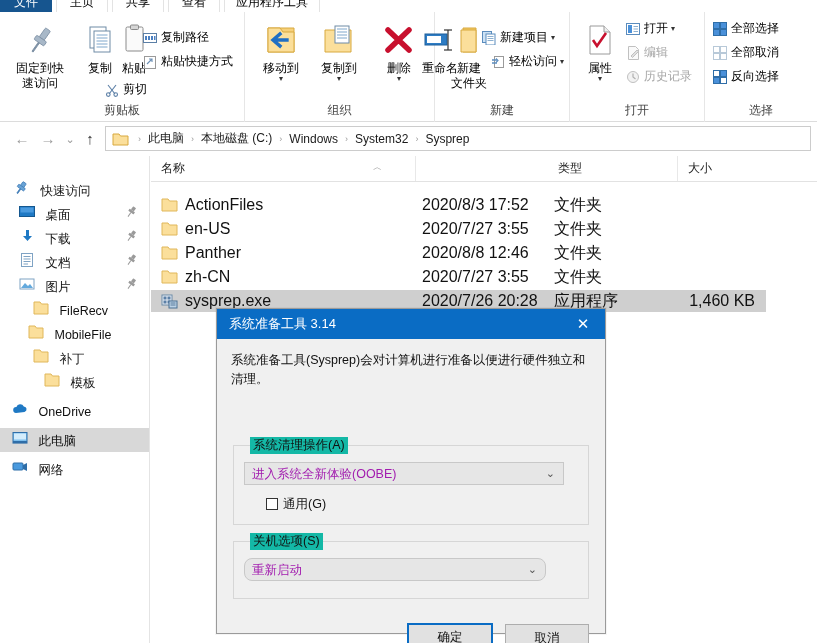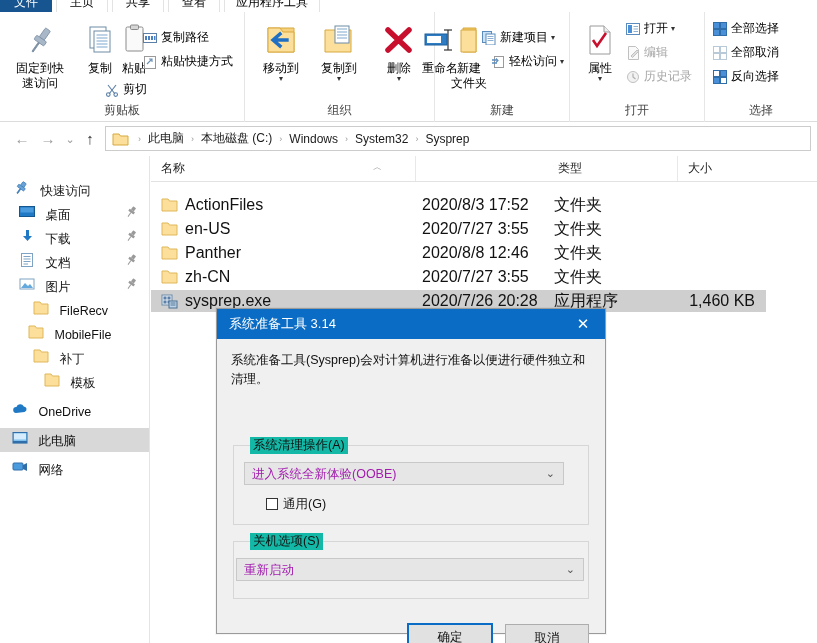--- a/index.html
+++ b/index.html
@@ -699,21 +699,21 @@
           <span class="cval">进入系统全新体验(OOBE)</span>
           <span class="carr">⌄</span>
         </div>
         <div class="chk" style="left:32px; top:50px;">
           <span class="box"></span><span>通用(G)</span>
         </div>
       </div>
 
       <div class="groupbox" style="left:16px; top:202px; width:356px; height:58px;">
         <span class="glabel">关机选项(S)</span>
-        <div class="combo" style="left:2px; top:16px; width:348px;">
+        <div class="combo" style="left:10px; top:16px; width:302px;border-radius:8px;">
           <span class="cval">重新启动</span>
           <span class="carr">⌄</span>
         </div>
       </div>
 
       <div class="dbtn primary" style="left:190px; top:284px; width:86px;">确定</div>
       <div class="dbtn" style="left:288px; top:285px; width:84px;">取消</div>
     </div>
   </div>
 

